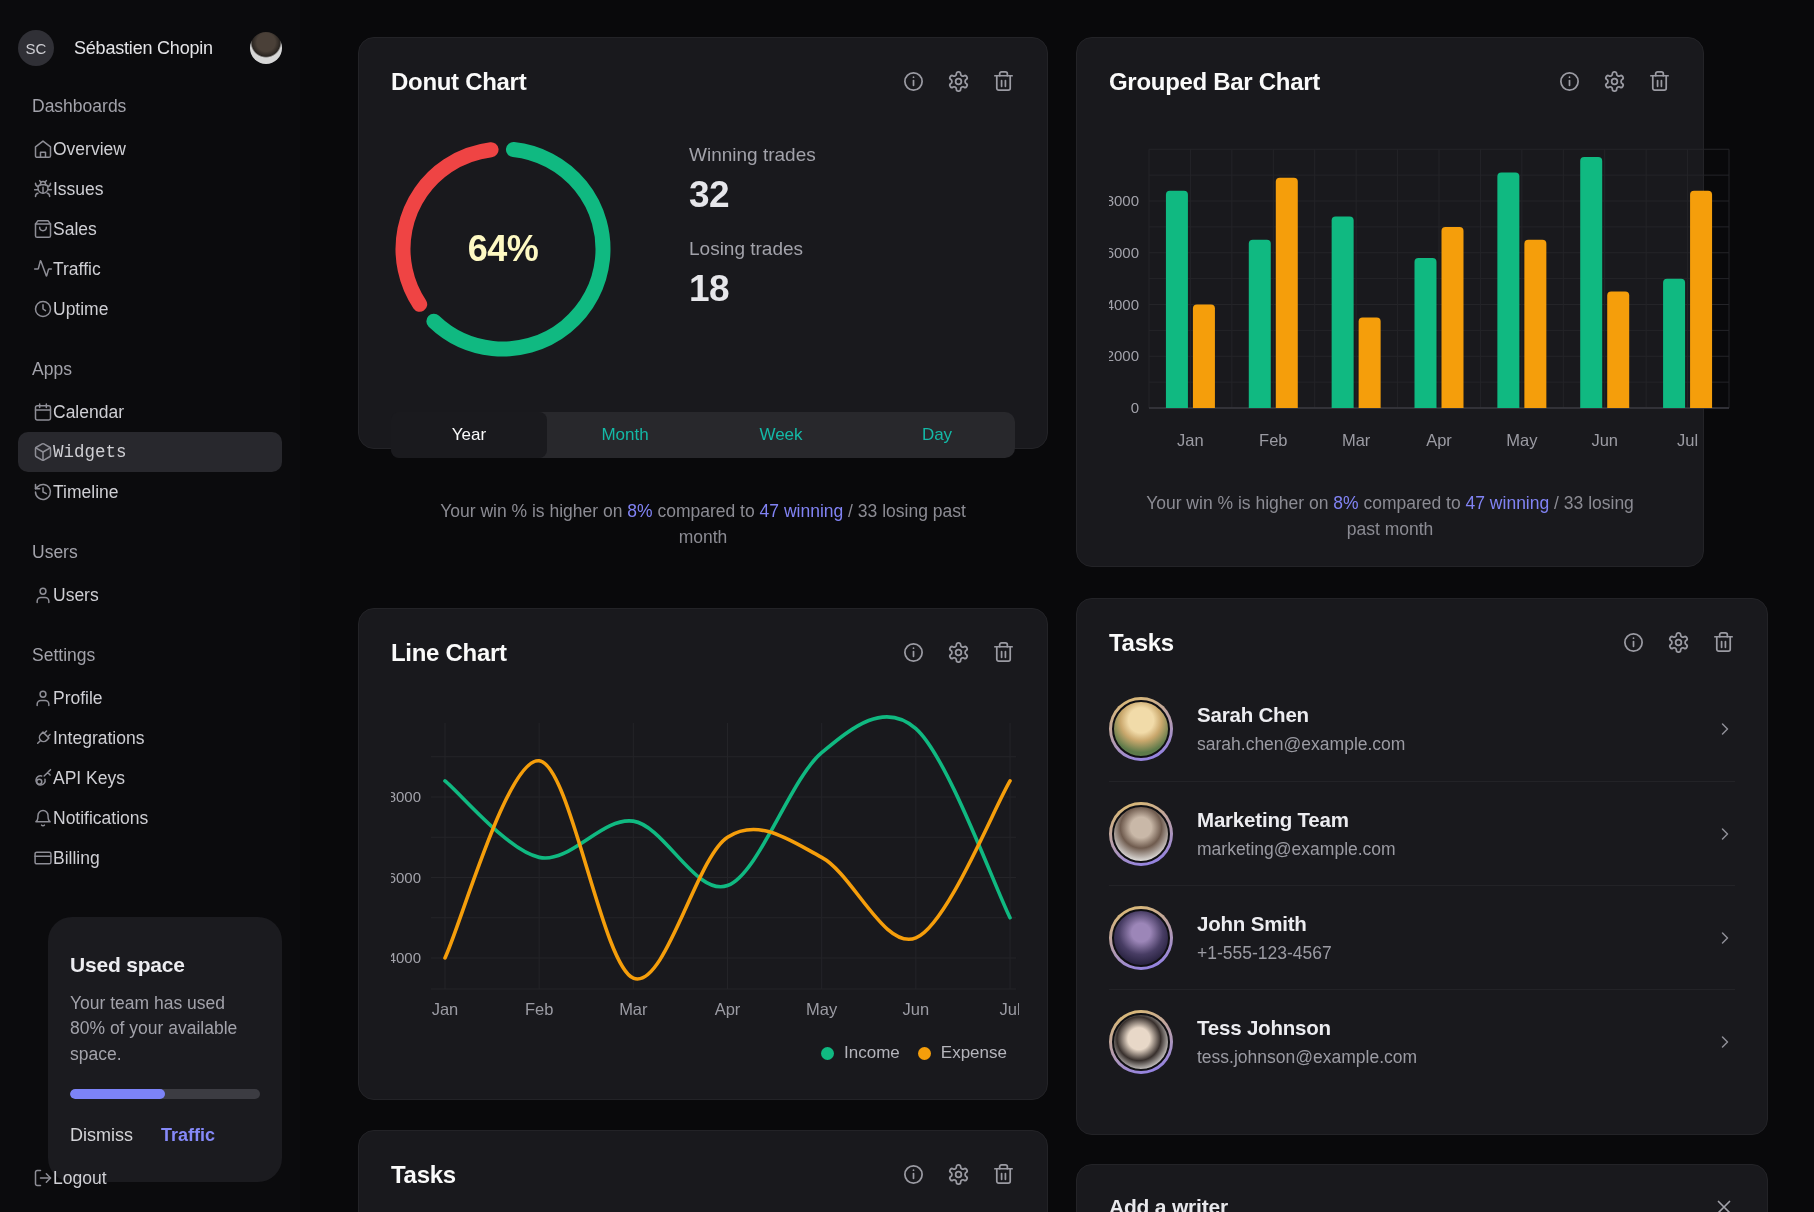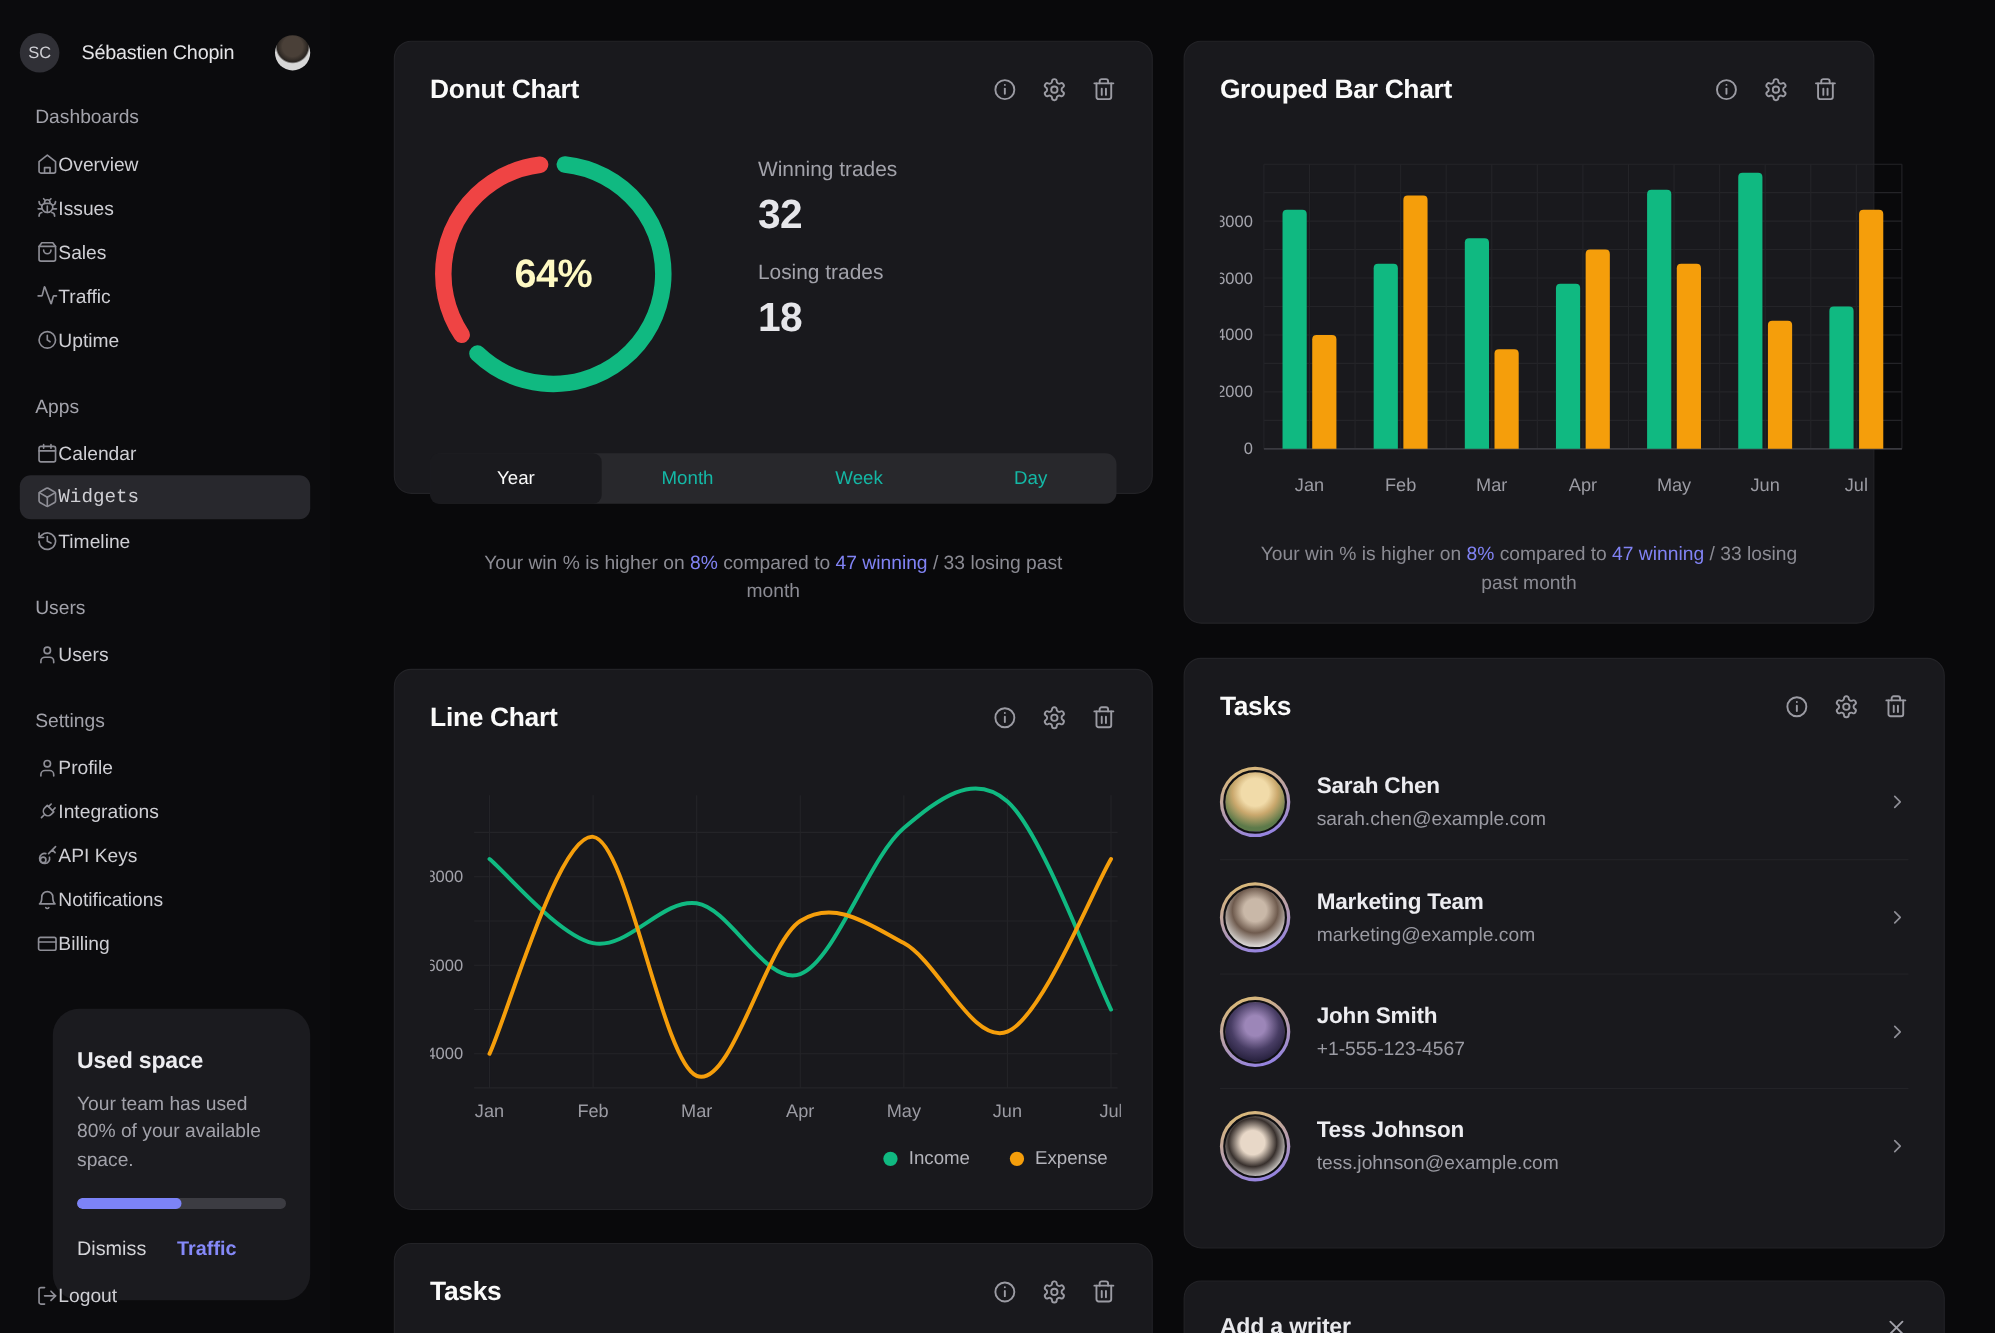--- a/index.html
+++ b/index.html
@@ -60,21 +60,21 @@
   .tab.active { background:#1a1a1e; color:#fafafa; font-weight:500; }
   .caption { position:absolute; left:60px; right:60px; text-align:center; font-size:17.5px;
     line-height:1.5; color:#8b8b93; }
   #card-donut .caption { top:460px; }
   #card-bar .caption { top:452px; }
   .hl { color:#8183f4; }
   
   .chart-svg { position:absolute; }
   #bar-svg  { left:32px; top:96px; }
   #line-svg { left:32px; top:84px; }
-  .legend { position:absolute; right:40px; top:434px; display:flex; gap:36px; align-items:center; }
+  .legend { position:absolute; right:40px; top:434px; display:flex; gap:18px; align-items:center; }
   .legend-item { display:flex; align-items:center; gap:10px; font-size:17px; color:#b4b4bb; }
   .legend-dot { width:13px; height:13px; border-radius:50%; }
   
   .task-list { margin-top:20px; }
   .task-row { display:flex; align-items:center; height:104px; cursor:pointer; }
   .task-row + .task-row { border-top:1px solid #232327; }
   .avatar-ring { width:64px; height:64px; border-radius:50%; padding:3px;
     background:linear-gradient(160deg,#e3c06a,#8a7bf0); }
   .avatar { width:100%; height:100%; border-radius:50%; border:2px solid #101013; }
   .task-info { margin-left:24px; flex:1; }

